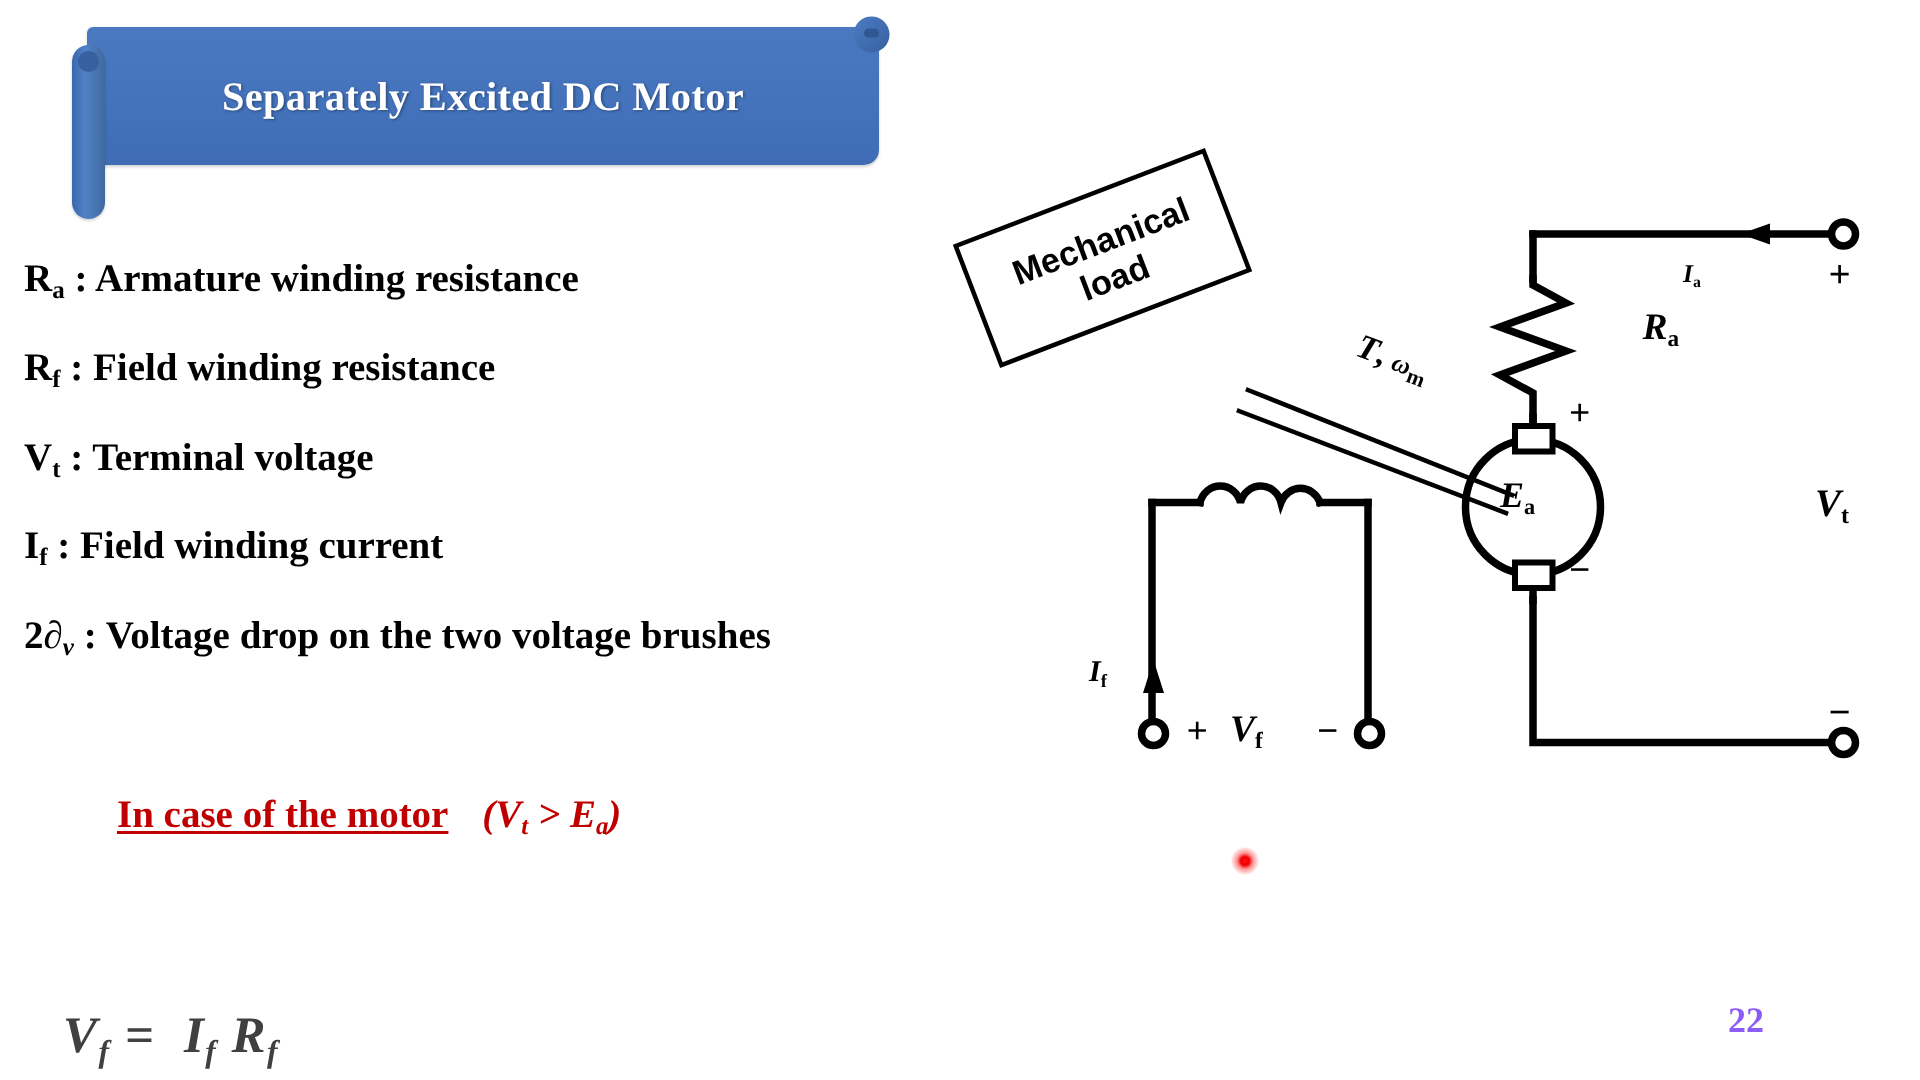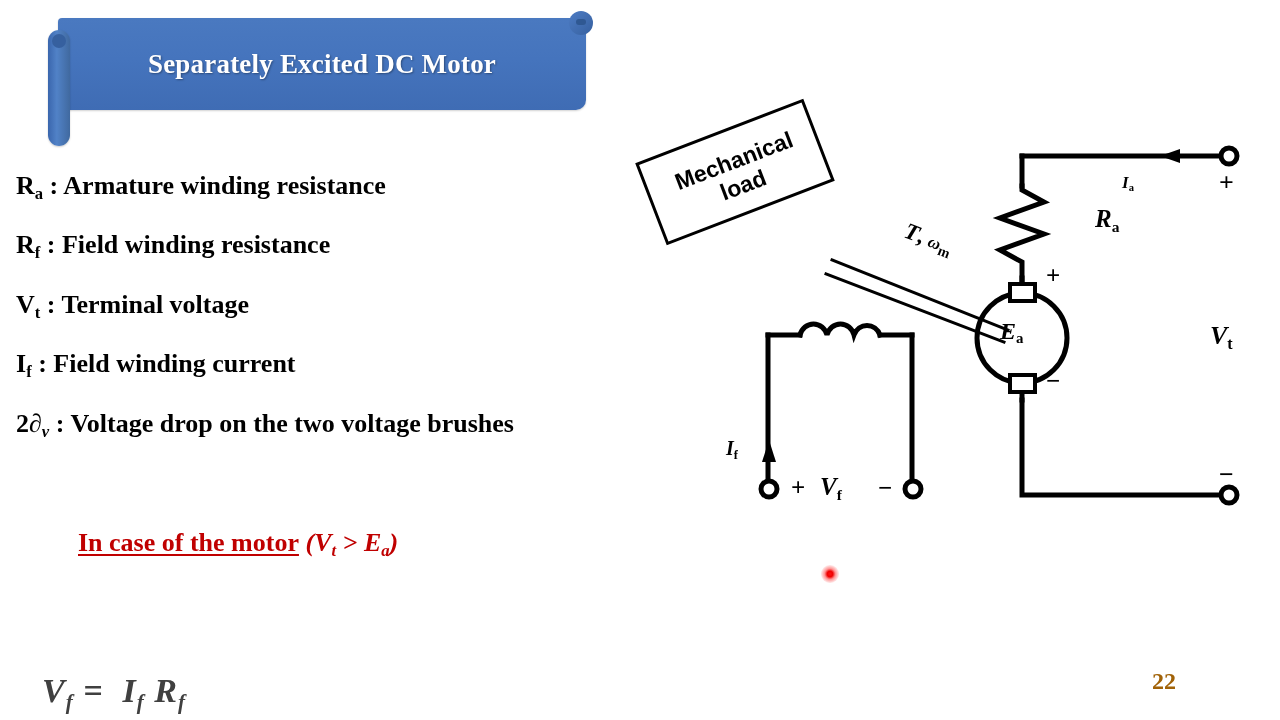--- a/index.html
+++ b/index.html
@@ -126,20 +126,21 @@
     color: #c00000;
     white-space: nowrap;
     font-family: "Liberation Serif", serif;
   }
   #motor-case .u {
     text-decoration: underline;
     text-underline-offset: 3px;
   }
   #motor-case .math {
     font-style: italic;
+    margin-left: 16px;
   }
   #motor-case sub {
     font-size: 0.64em;
     vertical-align: -0.3em;
   }
 
   
   #formula {
     position: absolute;
     left: 42px;
@@ -157,21 +158,21 @@
     vertical-align: -0.32em;
   }
 
   
   #page-number {
     position: absolute;
     left: 1152px;
     top: 668px;
     font-size: 24px;
     font-weight: bold;
-    color: #a16207;
+    color: #8b5cf6;
     font-family: "Liberation Serif", serif;
   }
 
   
   #circuit {
     position: absolute;
     left: 640px;
     top: 110px;
     width: 640px;
     height: 420px;

